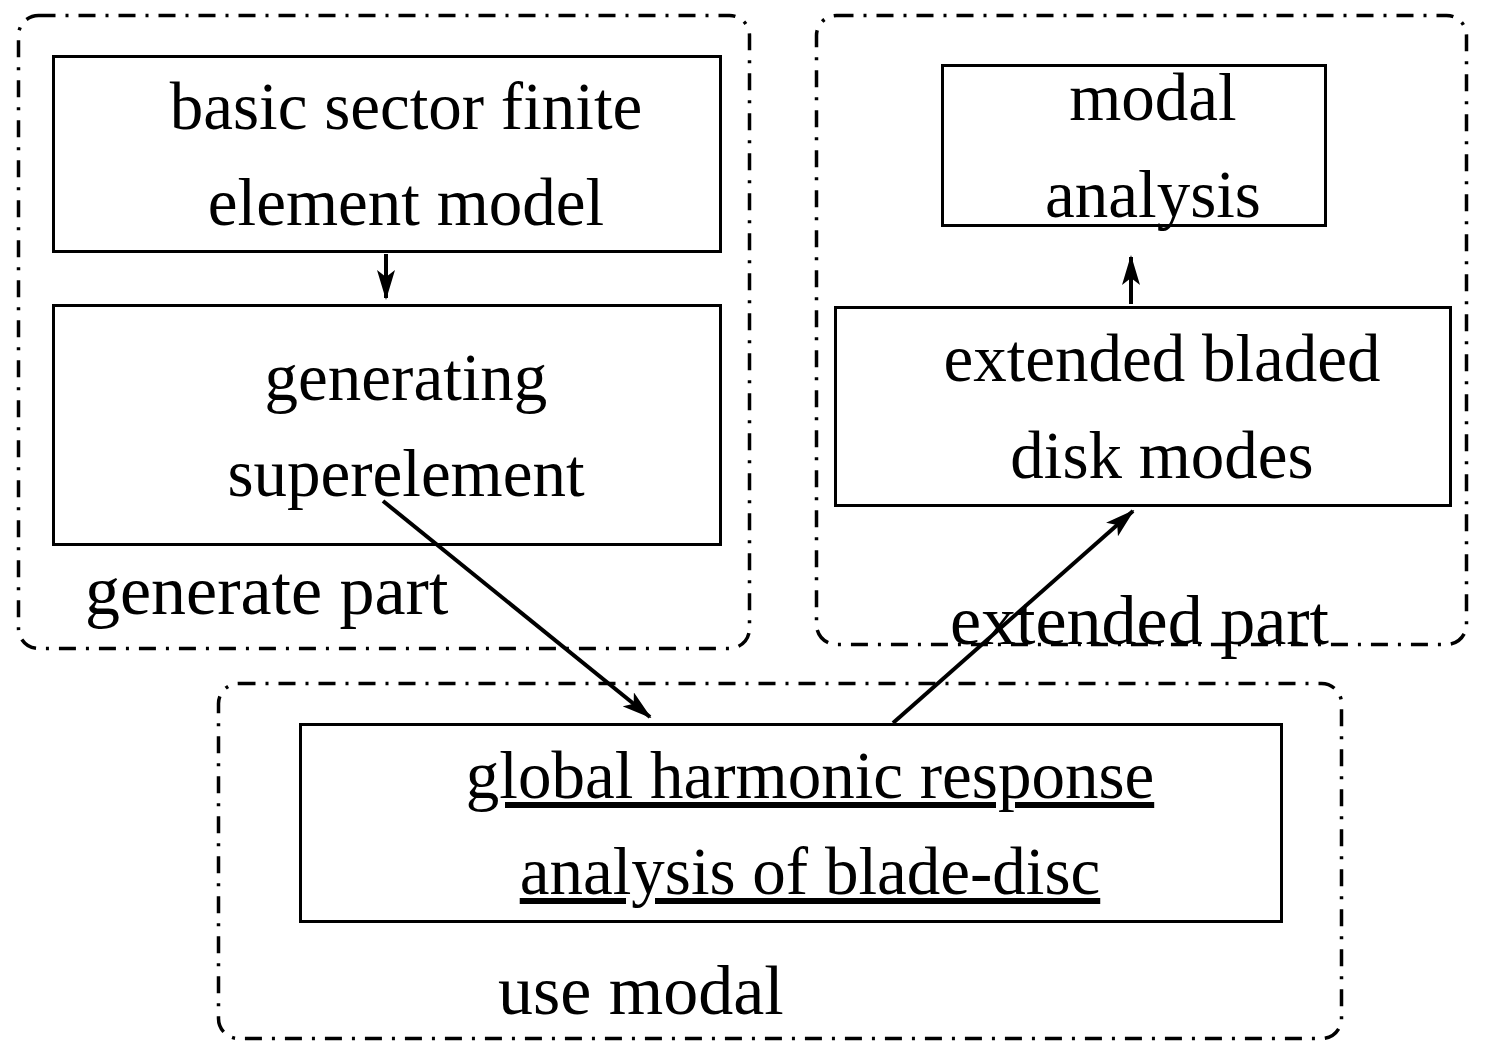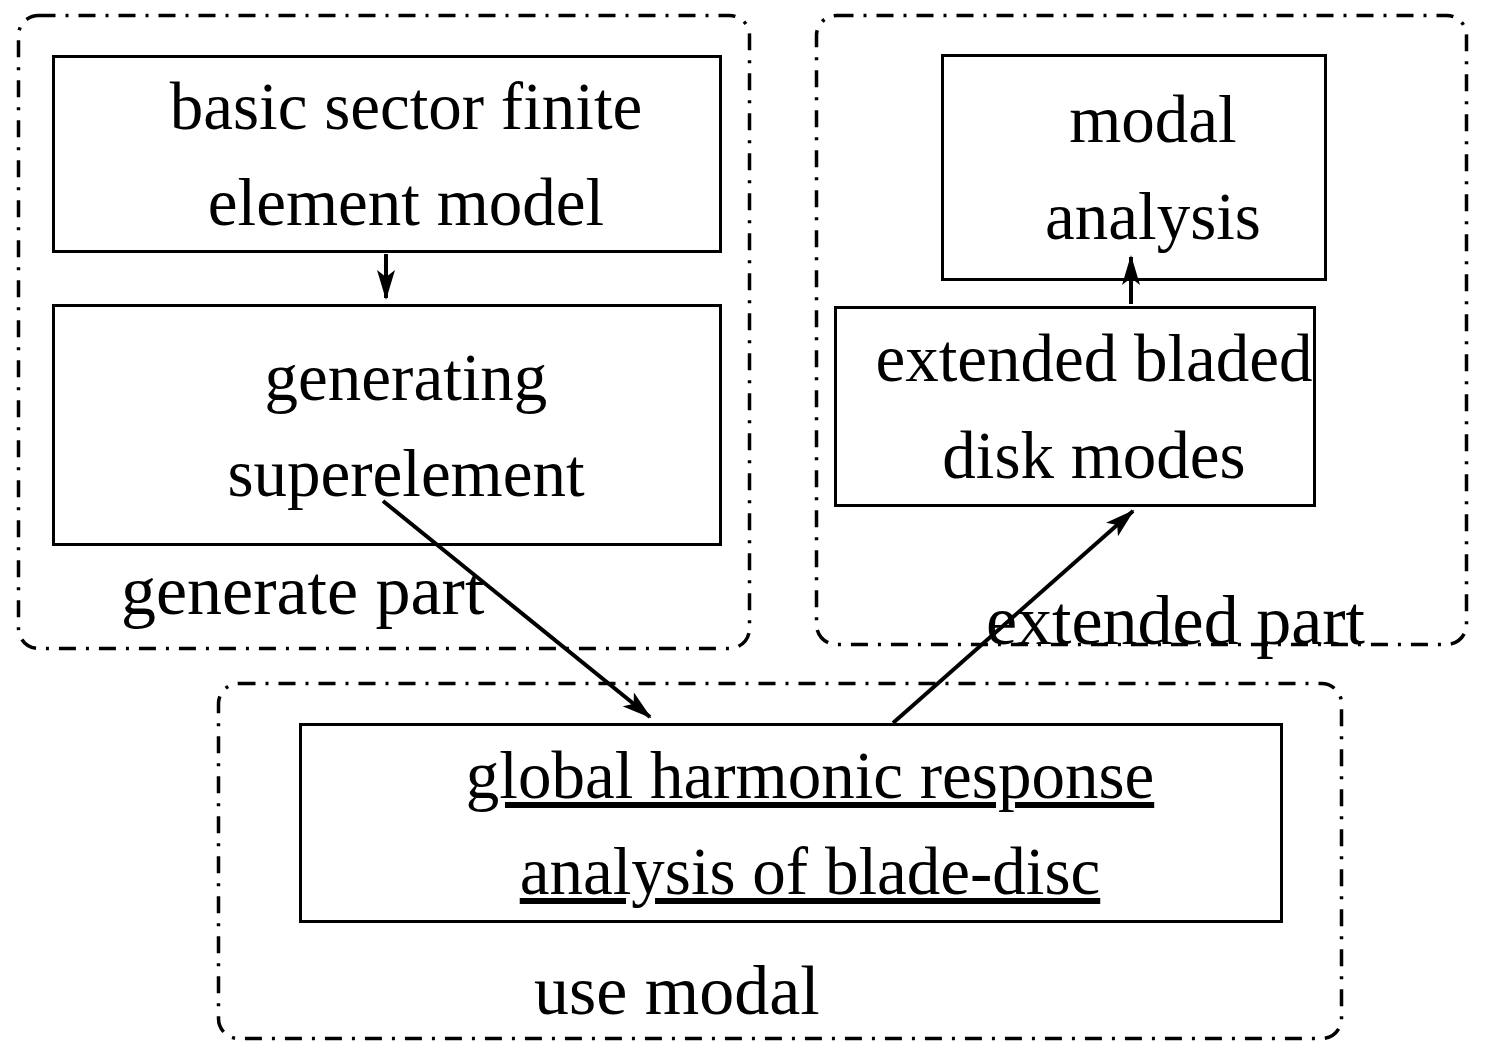--- a/index.html
+++ b/index.html
@@ -34,30 +34,29 @@
     justify-content: center;
     text-align: center;
     white-space: pre-line;
     font-size: 67px;
     line-height: 1.44;
     color: #000000;
     padding-left: 38px;
   }
   .node-basic      { left: 52px;  top: 55px;  width: 670px; height: 198px; }
   .node-generating { left: 52px;  top: 304px; width: 670px; height: 242px; text-align: center; }
-  .node-modal      { left: 941px; top: 54px;  width: 386px; height: 227px; }
-  .node-extended   { left: 834px; top: 306px; width: 482px; height: 201px; }
+  .node-modal      { left: 941px; top: 64px;  width: 386px; height: 163px; }
+  .node-extended   { left: 834px; top: 306px; width: 618px; height: 201px; }
   .node-global     { left: 299px; top: 723px; width: 984px; height: 200px; text-decoration: underline; }
   .group-label {
     position: absolute;
     font-size: 70px;
     line-height: 1.1;
     white-space: nowrap;
     color: #000000;
-    margin-left: 36px;
   }
   .label-generate { left: 85px;   top: 552px; }
   .label-extended { left: 950px;  top: 582px; text-align: center; }
   .label-use      { left: 498px;  top: 952px; }
 </style>
 </head>
 <body>
 
 <div class="canvas">
 

